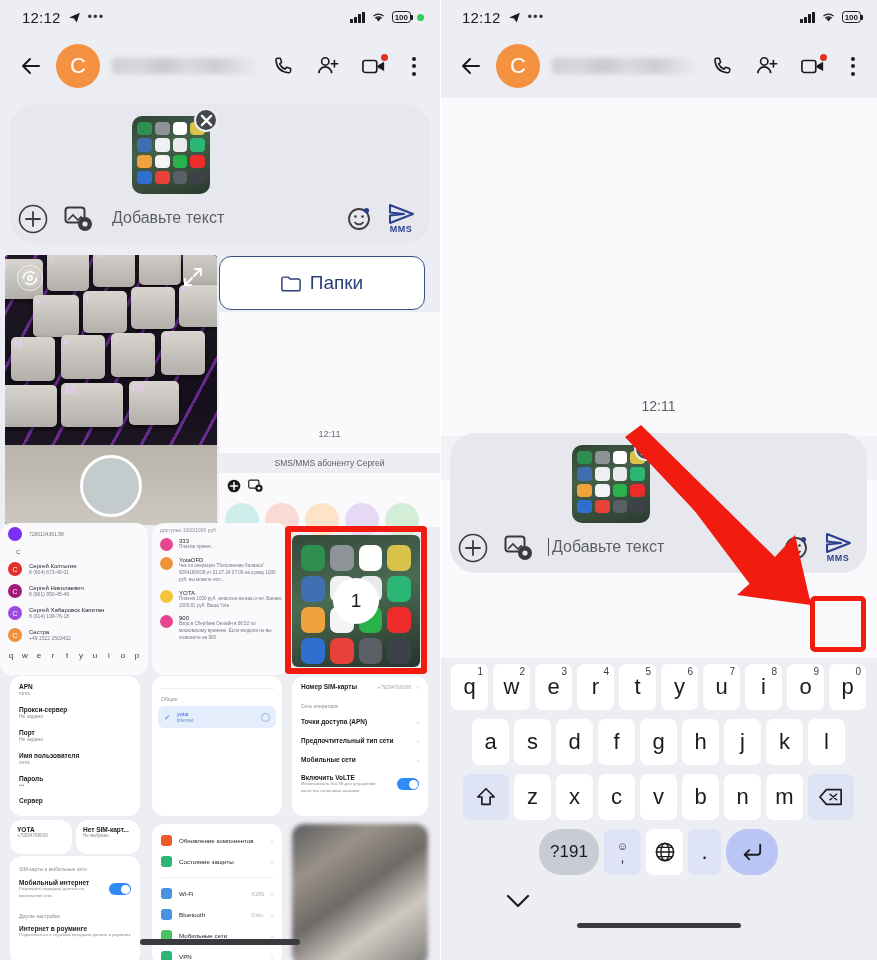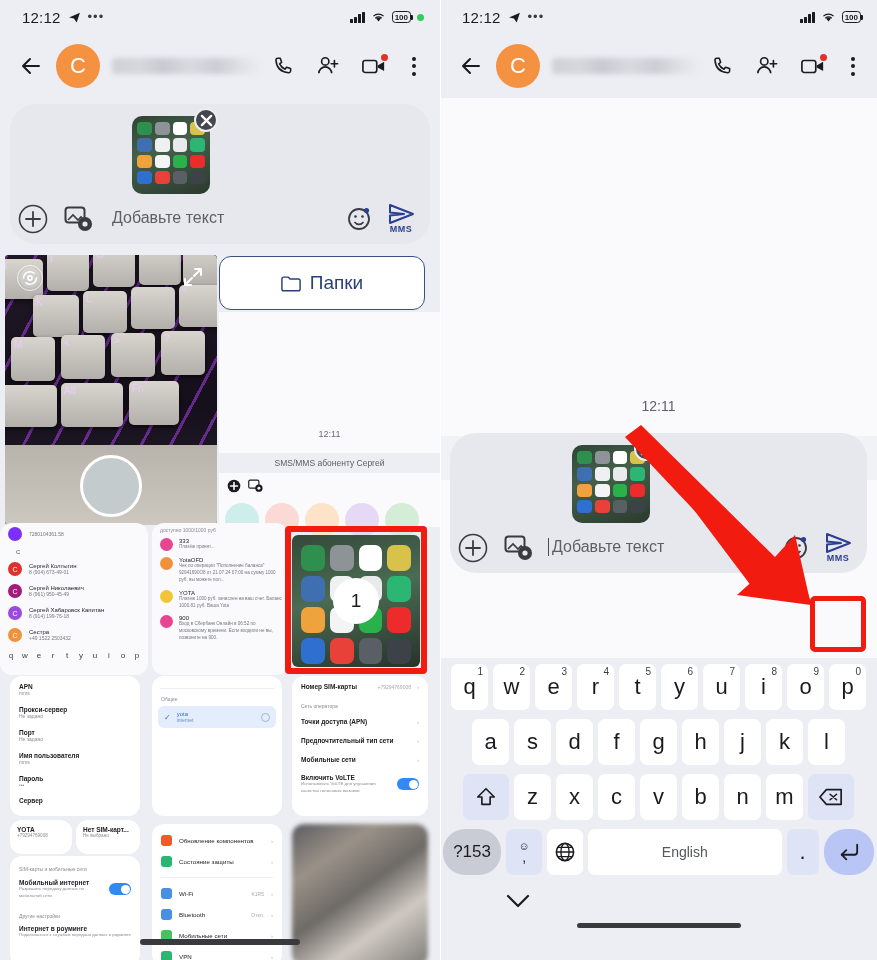--- a/index.html
+++ b/index.html
@@ -821,36 +821,33 @@
           </div>
         <div class="kkey mod wide">
           <svg width="24" height="20" viewBox="0 0 26 20">
               <path d="M8 2 H24 V18 H8 L1 10 Z" fill="none" stroke="#1b1b1f" stroke-width="1.8" stroke-linejoin="round"></path>
               <path d="M12 7l7 6M19 7l-7 6" stroke="#1b1b1f" stroke-width="1.7" stroke-linecap="round"></path>
             </svg>
         </div>
       </div>
       <div class="krow">
         <div class="kkey g123">
-            <span>?153</span>
+            <span>?191</span>
           </div>
         <div class="kkey mod" style="flex-direction:column;gap:0;font-size:13px;">
           <span style="font-size:11px;line-height:11px;">☺</span>
           <span style="font-size:14px;line-height:11px;">,</span>
         </div>
         <div class="kkey">
           <svg width="20" height="20" viewBox="0 0 22 22">
               <circle cx="11" cy="11" r="9.5" fill="none" stroke="#1b1b1f" stroke-width="1.7"></circle>
               <ellipse cx="11" cy="11" rx="4.5" ry="9.5" fill="none" stroke="#1b1b1f" stroke-width="1.5"></ellipse>
               <path d="M1.5 11h19M3 6h16M3 16h16" stroke="#1b1b1f" stroke-width="1.4"></path>
             </svg>
         </div>
-        <div class="kkey space">
-            <span>English</span>
-          </div>
         <div class="kkey mod" style="width:33px;">
             <span>.</span>
           </div>
         <div class="kkey enter">
           <svg width="22" height="20" viewBox="0 0 24 22">
               <path d="M21 3v8a3 3 0 0 1-3 3H4" stroke="#1b1b1f" stroke-width="2" fill="none" stroke-linecap="round"></path>
               <path d="M9 9l-5 5 5 5" stroke="#1b1b1f" stroke-width="2" fill="none" stroke-linecap="round" stroke-linejoin="round"></path>
             </svg>
         </div>
       </div>

